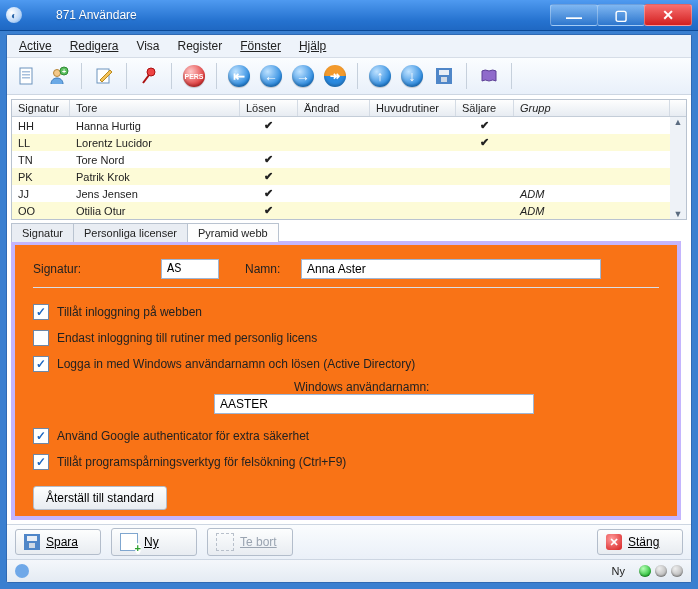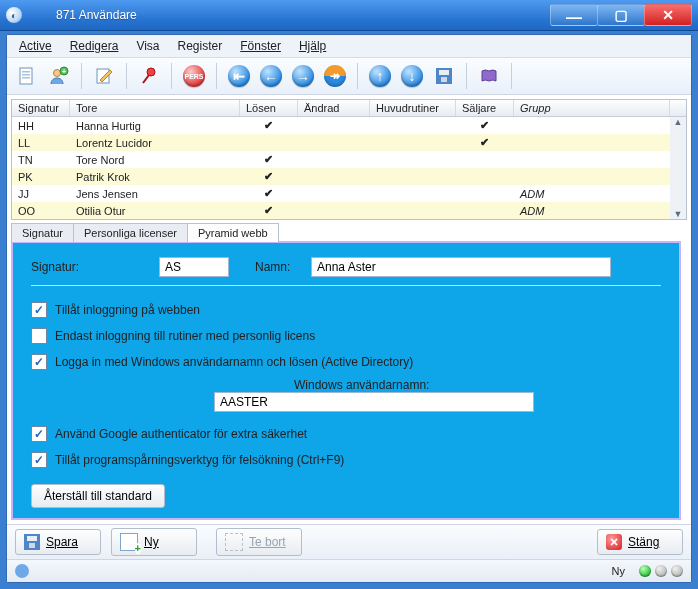--- a/index.html
+++ b/index.html
@@ -108,40 +108,40 @@
   .gbody{max-height:104px;overflow-y:auto;overflow-x:hidden;}
   .grow{display:flex;font-size:11px;height:17px;align-items:center;}
   .tick{text-align:center;font-weight:bold;}
   .grow.alt{background:var(--row-alt);}
   .grow .gcell{border-right:1px solid transparent;}
   
   .tabs{display:flex;margin:0 4px;padding-top:2px;}
   .tab{padding:3px 10px;border:1px solid #b9c3d0;border-bottom:none;background:var(--tab-inactive);
     font-size:11px;margin-right:-1px;position:relative;top:1px;cursor:default;}
   .tab.active{background:var(--tab-active);z-index:2;}
-  .tabpage{flex:1;margin:0 10px 4px 4px;border:2px solid #c4b5fd;background:#0ea5e9;padding:14px 18px;overflow:auto;}
+  .tabpage{flex:1;margin:0 10px 4px 4px;border:4px solid #c4b5fd;background:#f97316;padding:14px 18px;overflow:auto;}
   
   .frow{display:flex;align-items:center;margin-bottom:8px;}
   .lbl{width:128px;}
   .tin{border:1px solid #9fb6d4;padding:2px 5px;font:inherit;height:20px;box-sizing:border-box;background:#fff;}
   .hr{border:none;border-top:1px solid #d9dee6;margin:8px 0 16px 0;}
   .chk-row{display:flex;align-items:center;margin-bottom:10px;}
   .chk{width:14px;height:14px;border:1px solid #6f87a5;margin-right:8px;display:flex;align-items:center;justify-content:center;background:#fff;}
   .chk.on{background:#fff;}
   .chk.on::after{content:"✓";color:#1e67c0;font-size:12px;line-height:1;font-weight:bold;}
   .indent{margin-left:56px;}
   .pbtn{display:inline-flex;align-items:center;gap:6px;
     padding:4px 12px;border:1px solid var(--btn-border);background:linear-gradient(180deg,#fdfefe,#e8ecf1);
     font:inherit;border-radius:3px;cursor:default;}
   
   .bottom{height:34px;border-top:1px solid #cdd6e2;background:linear-gradient(180deg,#fafcfe,#eaf0f8);
     display:flex;align-items:center;padding:0 8px;gap:10px;}
   .bottom .pbtn{min-width:86px;justify-content:flex-start;padding:4px 8px;}
   .bottom .spacer{flex:1;}
-  .bottom .disabled{color:#9aa4b1;margin-left:9px;}
+  .bottom .disabled{color:#9aa4b1;}
   .bottom .pbtn .ul{text-decoration:underline;}
   
   .status{height:22px;background:linear-gradient(180deg,#f4f7fb,#e4ebf3);
     border-top:1px solid #cdd6e2;display:flex;align-items:center;padding:0 8px;font-size:11px;}
   .status .spacer{flex:1;}
   .led{width:12px;height:12px;border-radius:50%;margin-left:4px;box-shadow:inset 0 -1px 2px rgba(0,0,0,0.4);}
   .led.green{background:radial-gradient(circle at 35% 30%,#b8ffb8,#2cc23a 70%,#168a22);}
   .led.grey{background:radial-gradient(circle at 35% 30%,#eee,#bbb 70%,#888);}
   .uicon{width:14px;height:14px;border-radius:50%;background:#6fa8e8;display:inline-block;}
   
@@ -352,21 +352,21 @@
 
       <div class="tabs">
         <div class="tab">Signatur</div>
         <div class="tab">Personliga licenser</div>
         <div class="tab active">Pyramid webb</div>
       </div>
 
       <div class="tabpage">
         <div class="frow">
           <div class="lbl">Signatur:</div>
-          <input class="tin" style="width: 70px;" value="AS">
+          <input class="tin" style="width: 58px; font-family: Liberation Mono, monospace;" value="AS">
           <div style="width:26px;"></div>
           <div class="lbl" style="width:56px;">Namn:</div>
           <input class="tin" style="width: 300px;" value="Anna Aster">
         </div>
 
         <hr class="hr">
 
         <div class="chk-row">
           <div class="chk on"></div>
           <div>Tillåt inloggning på webben</div>

